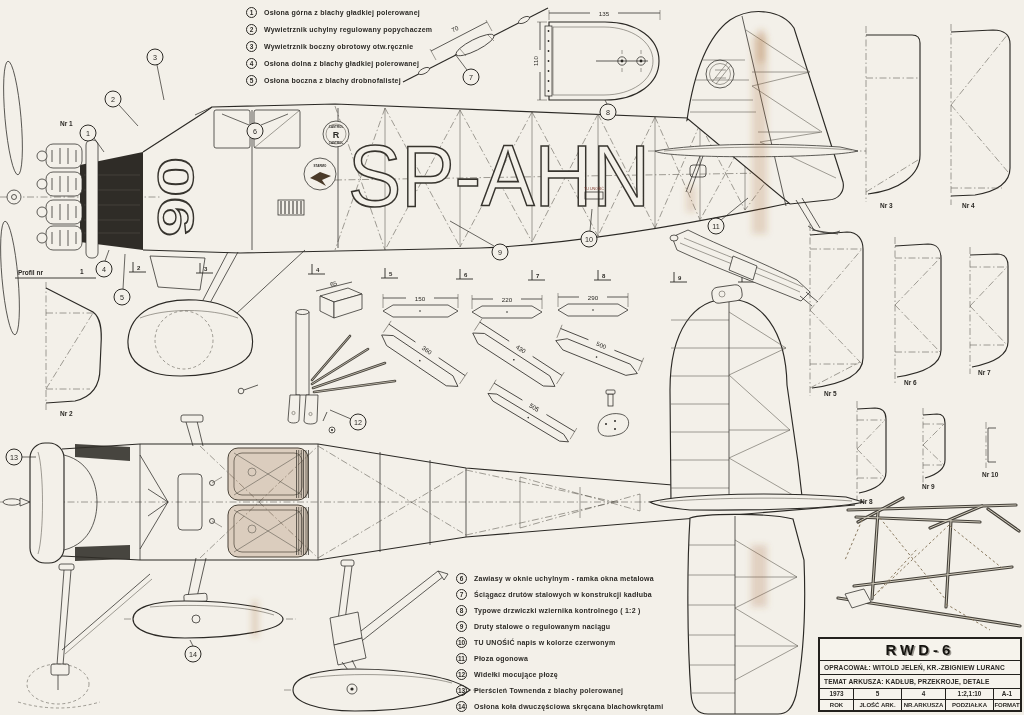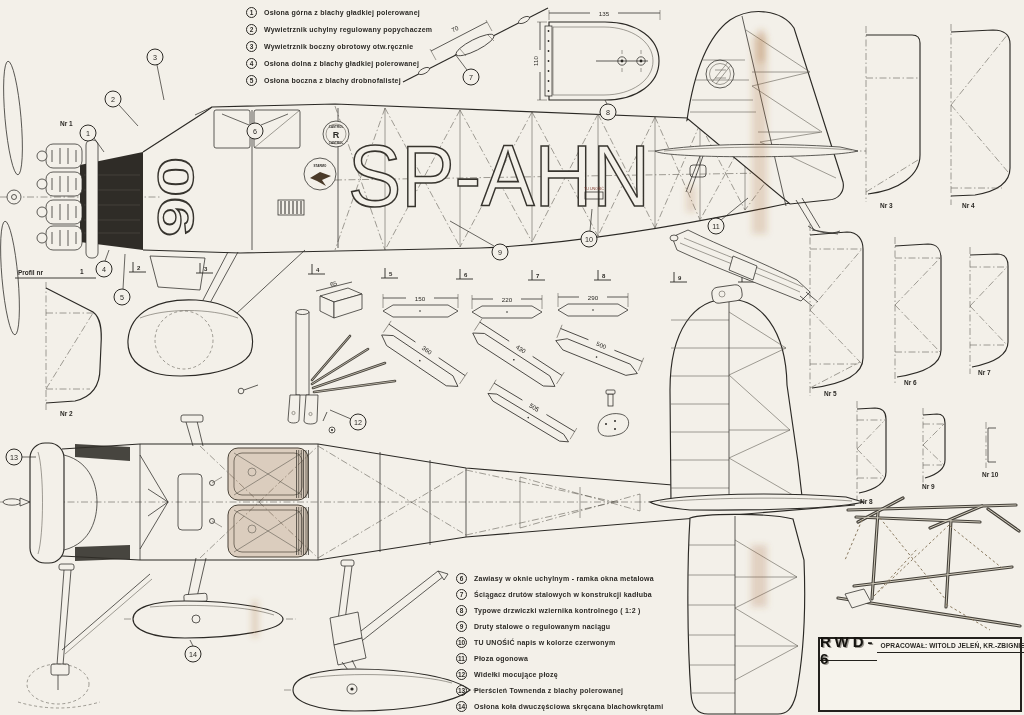--- a/index.html
+++ b/index.html
@@ -31,21 +31,21 @@
   
   .legend{position:absolute;z-index:5;}
   .legend-item{display:flex;align-items:center;height:17px;}
   #legend-bottom .legend-item{height:16px;}
   .num-circle{width:11px;height:11px;min-width:11px;border:1px solid #2b2925;border-radius:50%;
     display:flex;align-items:center;justify-content:center;
     font:bold 6.5px "Liberation Sans",sans-serif;color:#2b2925;margin-right:7px;box-sizing:border-box;}
   .legend-text{font:bold 7px "Liberation Sans",sans-serif;color:#2b2925;letter-spacing:0.25px;white-space:nowrap;}
   
   #title-block{position:absolute;left:818px;top:637px;width:204px;height:75px;z-index:6;
-    border:2px solid #23211d;background:#f6f3ec;box-sizing:border-box;display:flex;flex-direction:row;}
+    border:2px solid #23211d;background:#f6f3ec;box-sizing:border-box;display:flex;flex-direction:column;}
   .tb-title{height:21px;display:flex;align-items:center;justify-content:center;
     font:bold 15px "Liberation Sans",sans-serif;letter-spacing:4px;color:#15130f;
     text-shadow:1.3px 1.3px 0 rgba(40,35,28,0.45);border-bottom:1.5px solid #23211d;}
   .tb-row{height:13px;display:flex;align-items:center;padding-left:4px;
     font:bold 6.6px "Liberation Sans",sans-serif;white-space:nowrap;letter-spacing:0.1px;
     border-bottom:1.5px solid #23211d;}
   .tb-grid{flex:1;display:grid;grid-template-columns:17% 24% 22% 24% 13%;grid-template-rows:1fr 1fr;}
   .tb-cell{display:flex;align-items:center;justify-content:center;
     font:bold 6.4px "Liberation Sans",sans-serif;border-right:1.5px solid #23211d;white-space:nowrap;}
   .tb-cell:nth-child(5n){border-right:none;}

